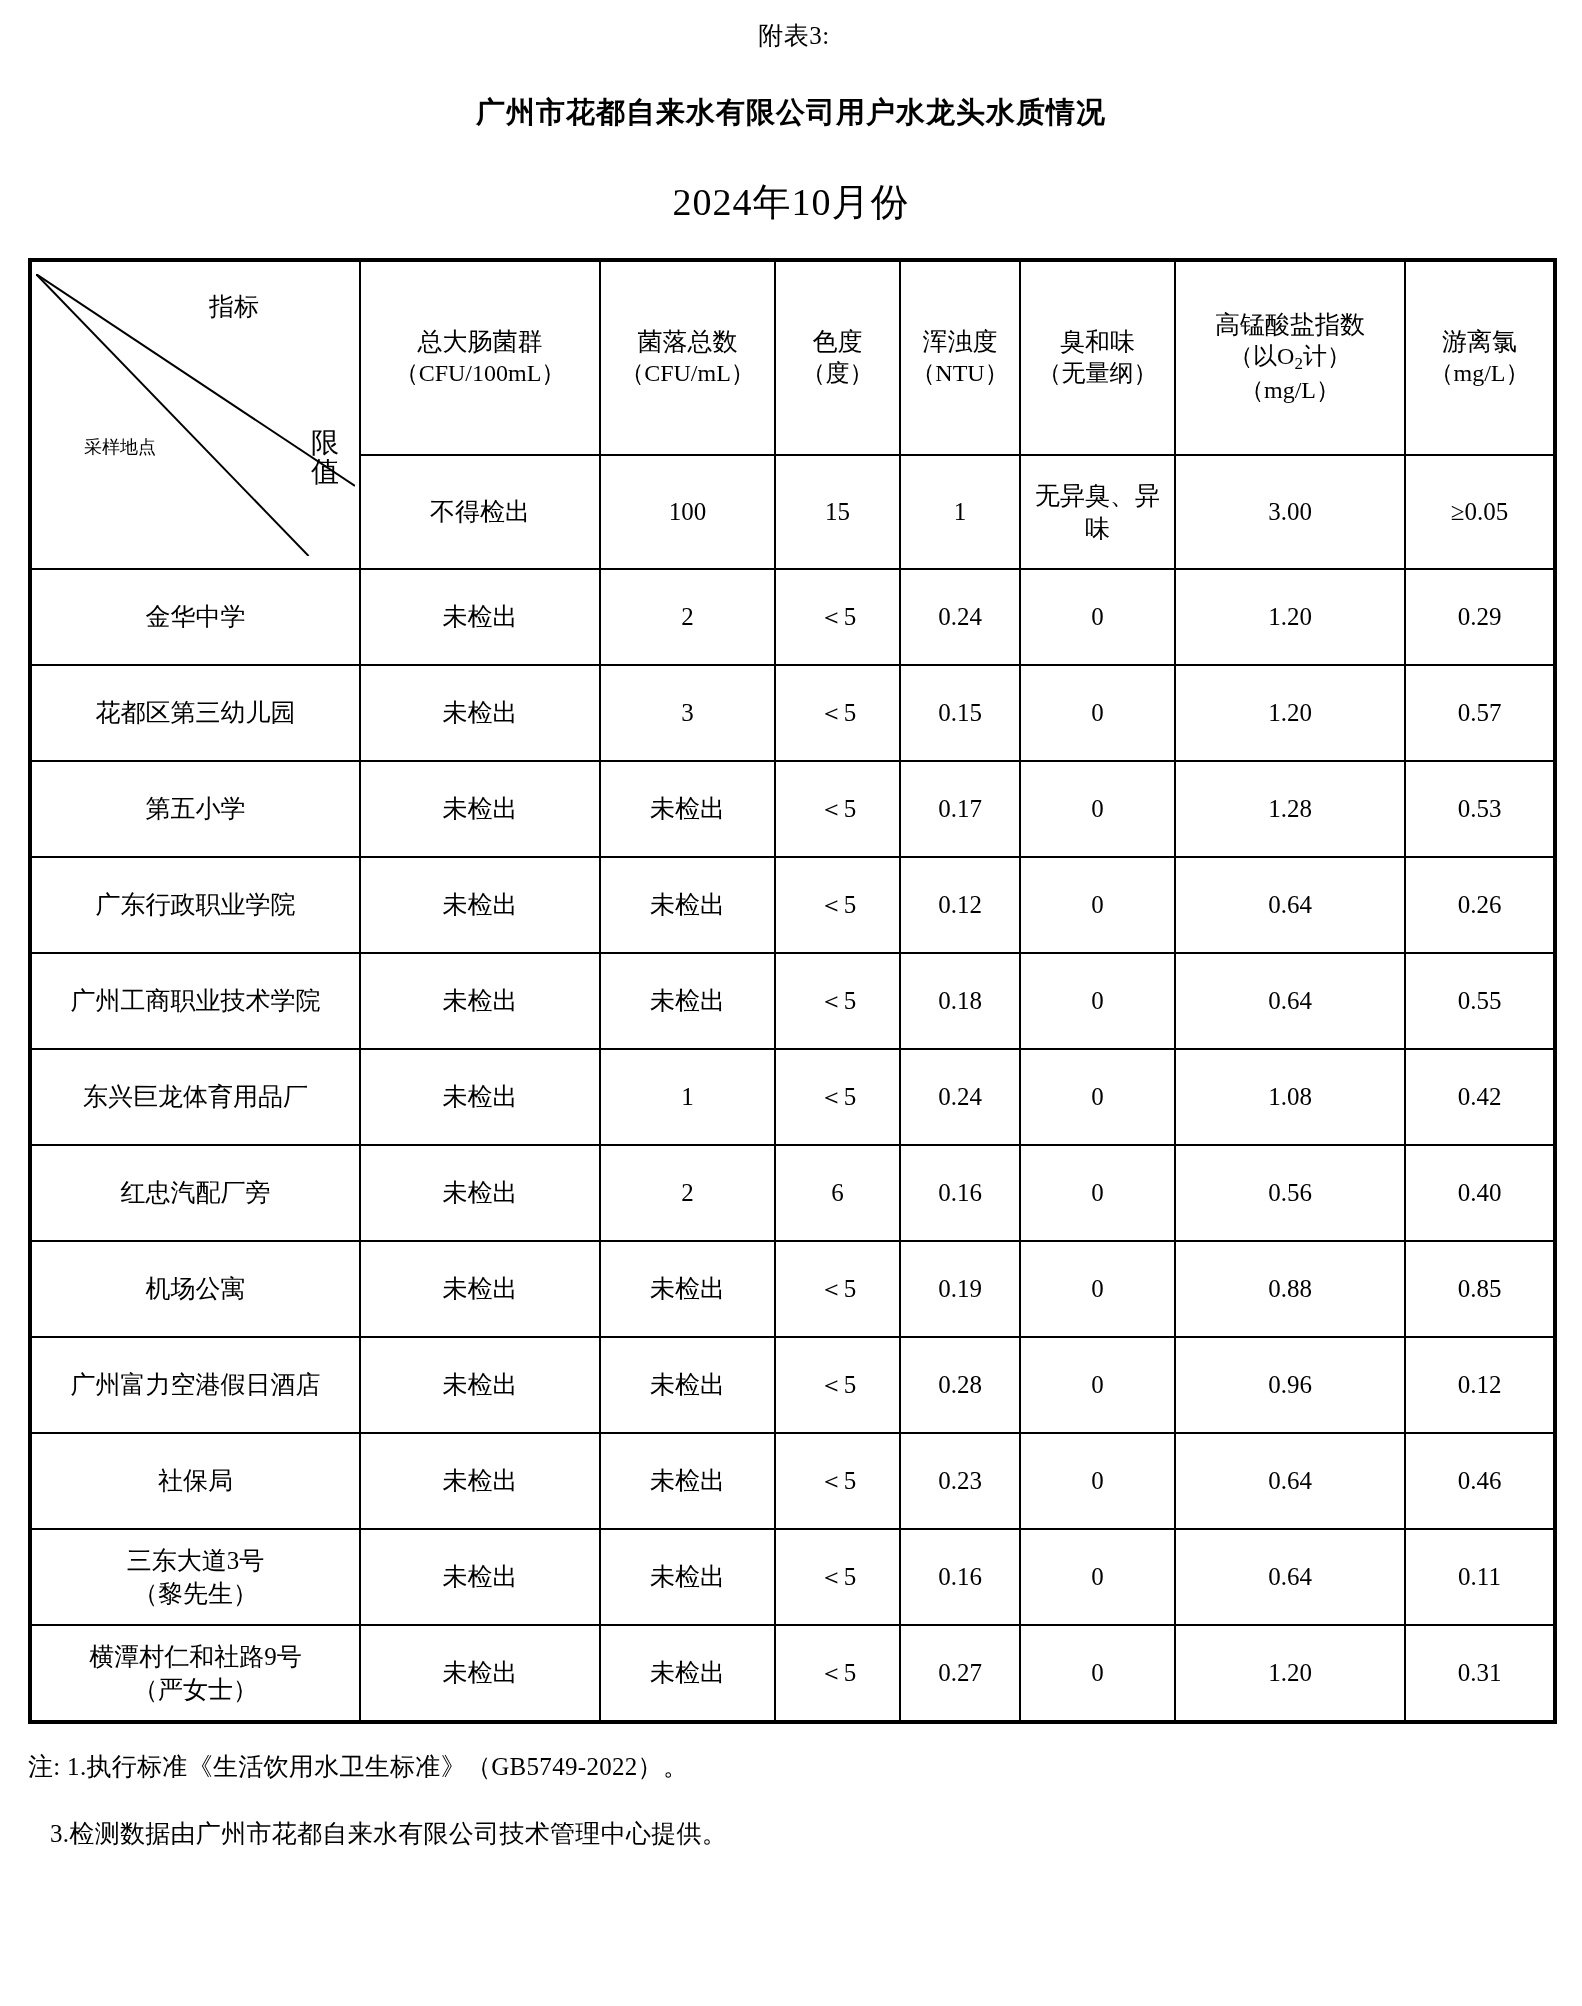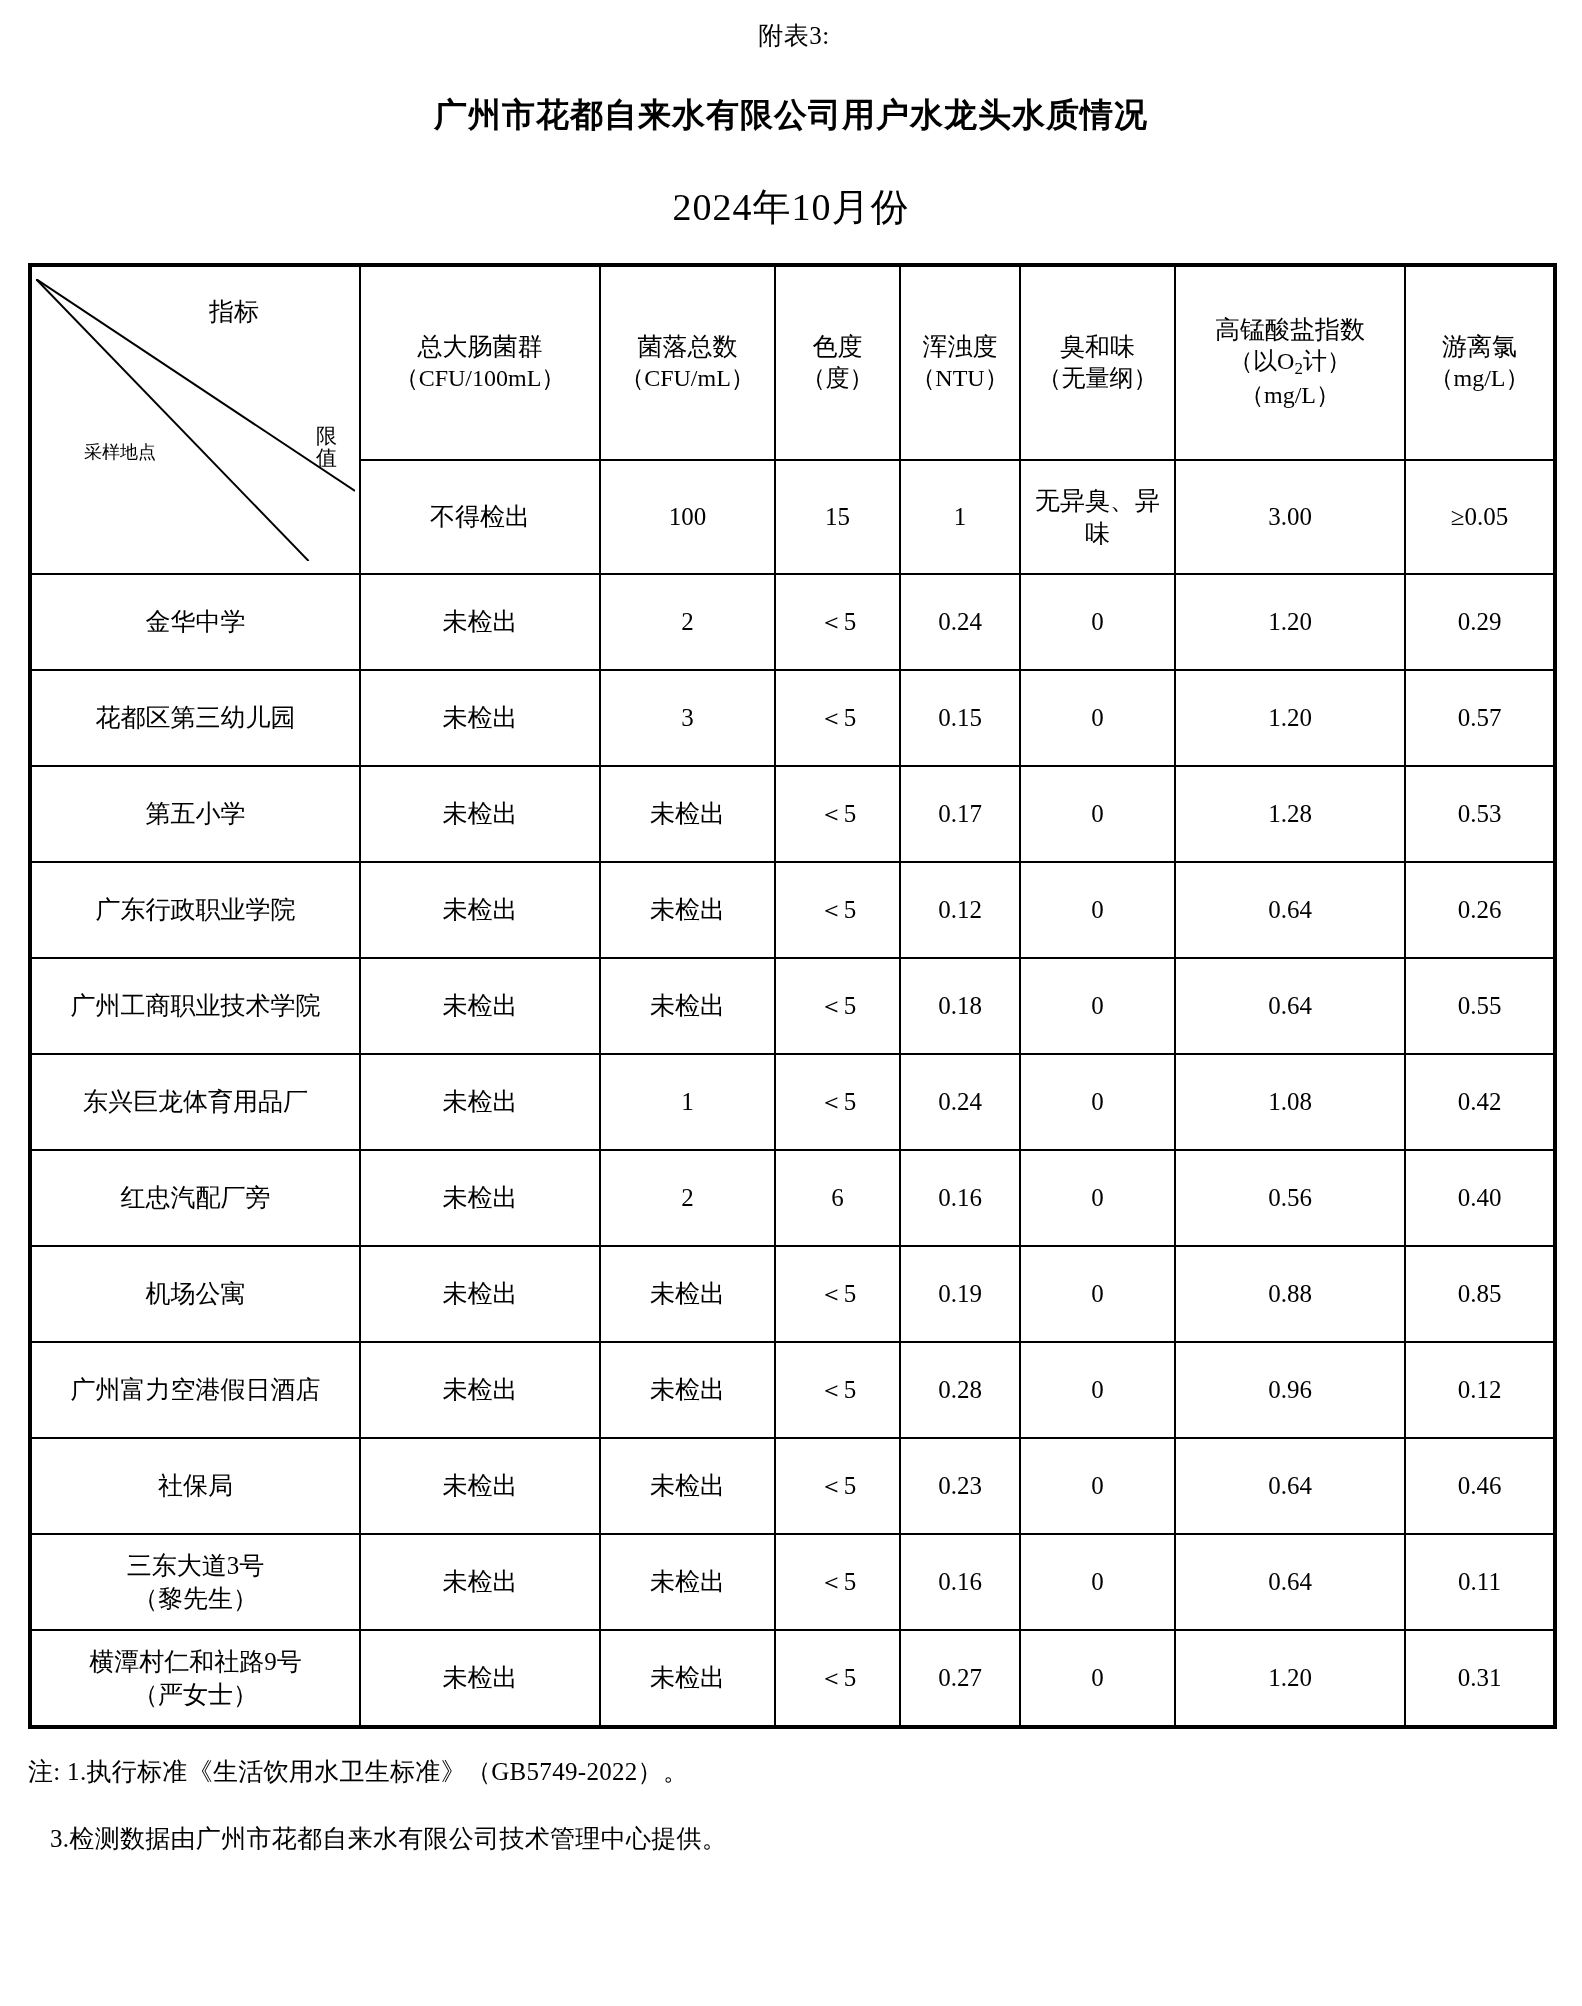--- a/index.html
+++ b/index.html
@@ -20,21 +20,21 @@
   }
   .attach-label {
     font-size: 25px;
     line-height: 1.3;
     margin: 6px 0 0 6px;
     letter-spacing: 0.5px;
     text-align: center;
   }
   .doc-title {
     text-align: center;
-    font-size: 33px;
+    font-size: 29px;
     font-weight: bold;
     letter-spacing: 1px;
     margin-top: 40px;
   }
   .doc-subtitle {
     text-align: center;
     font-size: 38px;
     letter-spacing: 1px;
     margin-top: 44px;
     margin-bottom: 30px;
@@ -90,22 +90,22 @@
   }
   .diag .lbl-metric {
     position: absolute;
     top: 16px;
     right: 96px;
     font-size: 25px;
   }
   .diag .lbl-limit {
     position: absolute;
     right: 18px;
-    top: 146px;
-    font-size: 21px;
+    top: 154px;
+    font-size: 28px;
     line-height: 1.05;
     width: 26px;
     word-break: break-all;
     text-align: right;
   }
   .diag .lbl-site {
     position: absolute;
     left: 48px;
     top: 162px;
     font-size: 18px;

